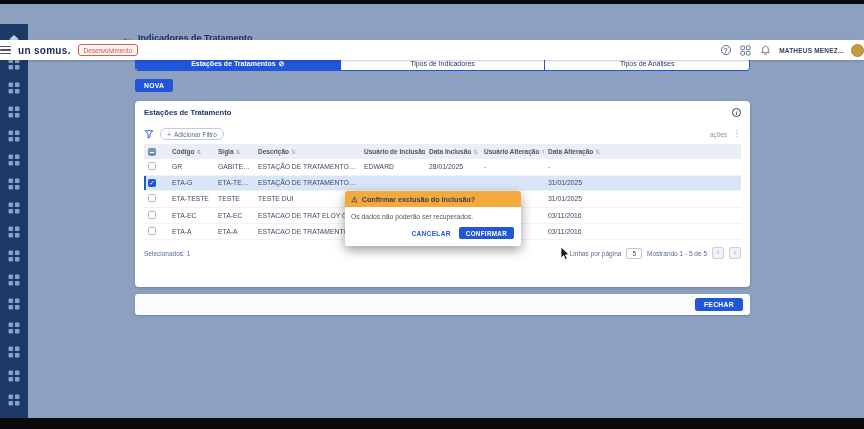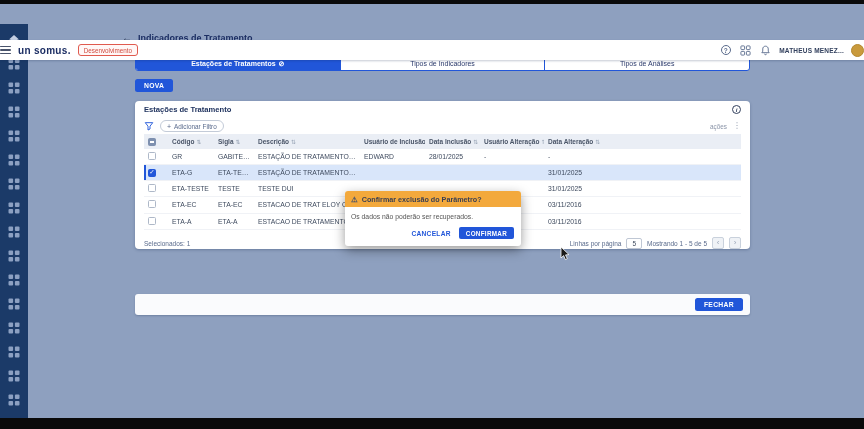--- a/index.html
+++ b/index.html
@@ -42,21 +42,21 @@
        border-right:1px solid #2156D9;cursor:pointer;gap:3px;}
   .tab:last-child{border-right:none;}
   .tab.active{background:#2156D9;color:#fff;font-weight:bold;}
   .tab-badge{font-size:7px;}
 
   .btn{background:#2156D9;color:#fff;border:none;border-radius:2.5px;font-size:6.8px;font-weight:bold;
        font-family:inherit;display:inline-flex;align-items:center;justify-content:center;
        padding:0 9px;height:13px;letter-spacing:.3px;cursor:pointer;}
   .btn-nova{position:absolute;left:107px;top:55px;}
 
-  .card{position:absolute;left:107px;top:77px;width:615px;height:148px;background:#fff;border-radius:4px;
+  .card{position:absolute;left:107px;top:77px;width:615px;height:186px;background:#fff;border-radius:4px;
         box-shadow:0 1px 3px rgba(20,40,80,.3);display:flex;flex-direction:column;}
   .card-head{height:23px;padding:0 9px;display:flex;align-items:center;justify-content:space-between;}
   .card-title{font-size:7.6px;font-weight:bold;color:#21345F;}
   .info-circle{width:9px;height:9px;border:1.2px solid #33415E;border-radius:50%;display:flex;
                align-items:center;justify-content:center;font-size:6px;font-weight:bold;color:#33415E;
                font-style:italic;cursor:pointer;}
   .filter-row{height:20px;padding:0 9px;display:flex;align-items:center;gap:6px;}
   .funnel{width:10px;height:10px;cursor:pointer;}
   .chip{display:inline-flex;align-items:center;gap:3px;border:1px solid #C3CBD8;border-radius:8px;
         padding:1.5px 6px;font-size:6.4px;color:#5A6B8C;background:#fff;cursor:pointer;}
@@ -436,21 +436,21 @@
     </section>
 
     <div class="footer-bar">
       <button class="btn">FECHAR</button>
     </div>
   </main>
 
   <div class="modal">
     <div class="modal-head">
       <span class="warn">⚠</span>
-      <span>Confirmar exclusão do Parâmetro?</span>
+      <span>Confirmar exclusão do Inclusão?</span>
     </div>
     <div class="modal-body">Os dados não poderão ser recuperados.</div>
     <div class="modal-foot">
       <button class="link-btn">CANCELAR</button>
       <button class="btn btn-confirm">CONFIRMAR</button>
     </div>
   </div>
 
   <svg class="cursor" width="11" height="15" viewBox="0 0 11 15">
     <path d="M1 1 L1 12 L3.6 9.6 L5.4 13.6 L7.3 12.7 L5.5 8.9 L9 8.6 Z" fill="#1A1A1A" stroke="#fff" stroke-width="0.8"></path>

